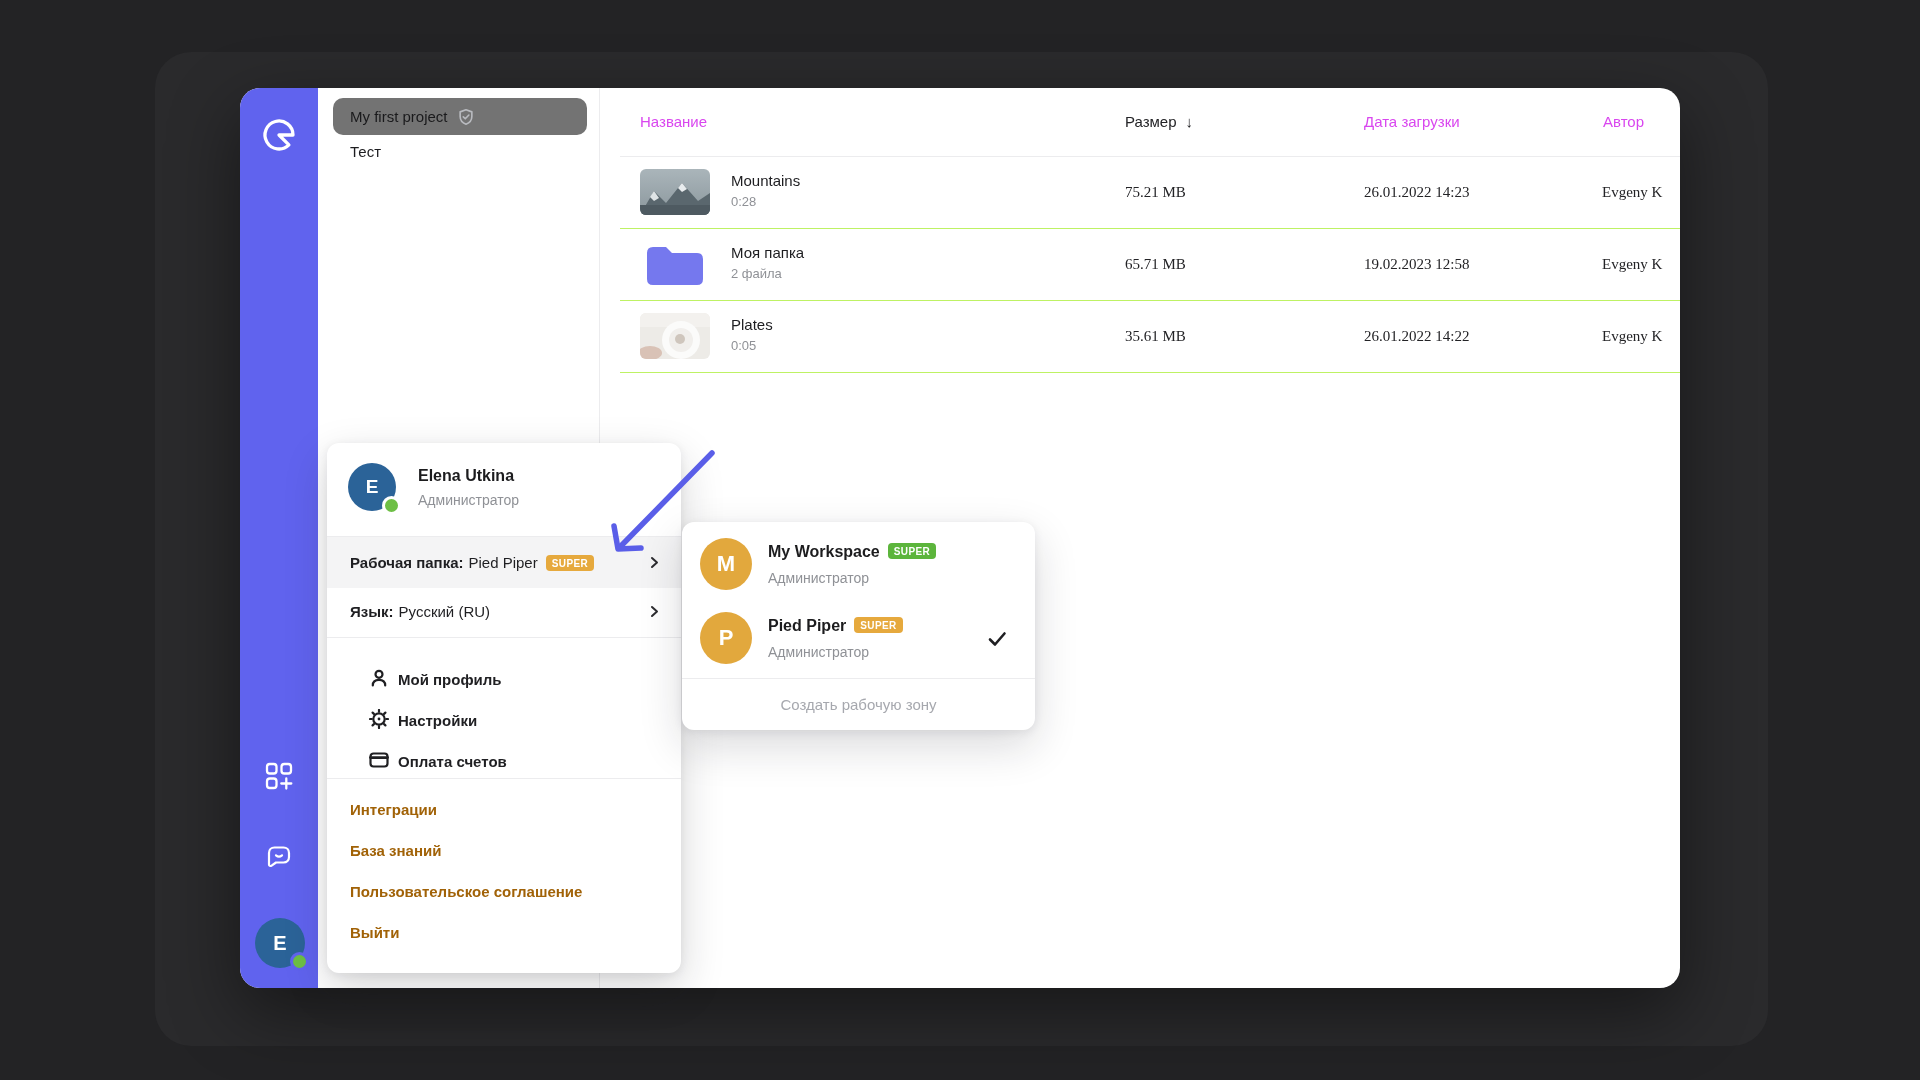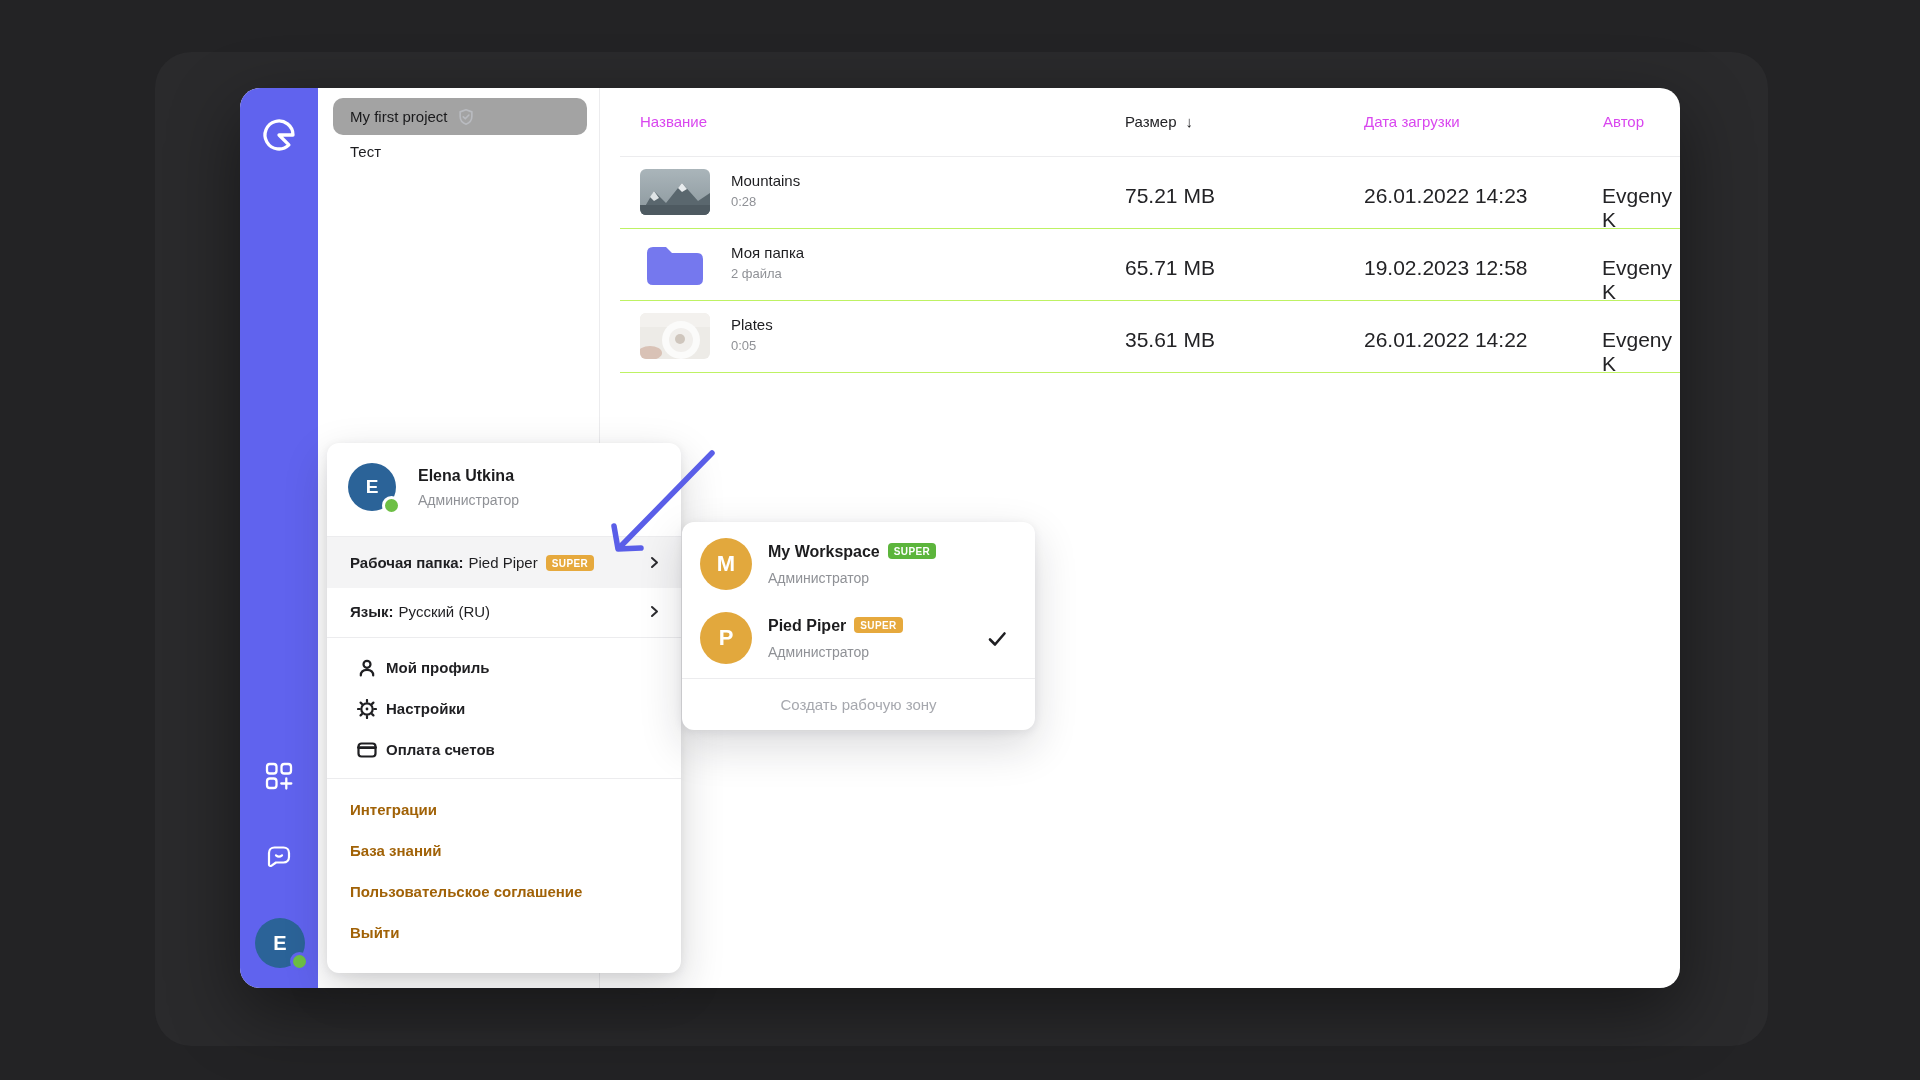--- a/index.html
+++ b/index.html
@@ -17,42 +17,42 @@
   .rail .icon-btn{position:absolute;display:flex;align-items:center;justify-content:center;cursor:pointer;}
   .rail-logo{left:19px;top:27px;width:40px;height:40px;}
   .rail-apps{left:25px;top:674px;width:28px;height:28px;}
   .rail-chat{left:26px;top:756px;width:26px;height:26px;}
   .rail-avatar{left:15px;top:830px;width:50px;height:50px;border-radius:50%;background:#2b6398;
                color:#fff;font-size:20px;font-weight:700;display:flex;align-items:center;justify-content:center;}
   .rail-dot{left:50px;top:864px;width:13px;height:13px;border-radius:50%;background:#6dbf45;border:3px solid #6063ee;}
 
   
   .vdivider{left:599px;top:88px;width:1px;height:900px;background:#ececee;}
-  .proj-active{left:333px;top:98px;width:254px;height:37px;background:#a3a3a3;border-radius:10px;
+  .proj-active{left:333px;top:98px;width:254px;height:37px;background:#737373;border-radius:10px;
                display:flex;align-items:center;padding:0 12px 0 17px;box-sizing:border-box;gap:9px;cursor:pointer;}
   .proj-active .lbl{font-size:15px;color:#1a1a1c;font-weight:500;}
   .proj-item{left:350px;top:143px;font-size:15px;color:#1d1d20;cursor:pointer;}
 
   
   .th{top:113px;font-size:15px;color:#d946ef;}
   .th.col-name{left:640px;}
   .th.col-size{left:1125px;color:#232326;display:flex;gap:9px;align-items:center;}
   .th.col-date{left:1364px;}
   .th.col-author{left:1603px;}
   .thead-line{left:620px;top:156px;width:1060px;height:1px;background:#ececee;}
 
   .row{left:620px;width:1060px;height:71px;border-bottom:1px solid #bef264;cursor:pointer;}
   .row.r0{top:157px;} .row.r1{top:229px;} .row.r2{top:301px;}
   .thumb{position:absolute;left:20px;top:12px;width:70px;height:46px;border-radius:6px;overflow:hidden;}
   .thumb svg{display:block;}
   .thumb.folder{overflow:visible;display:flex;align-items:center;justify-content:center;}
   .cell-name{position:absolute;left:111px;top:15px;}
   .cell-name .nm{font-size:15px;color:#1d1d20;font-weight:500;}
   .cell-name .meta{font-size:13px;color:#8f9196;margin-top:5px;}
-  .cell{position:absolute;top:27px;font-size:21px;color:#232326;}
+  .cell{position:absolute;top:27px;font-size:15px;color:#232326;font-family:Liberation Serif, serif;}
   .cell.size{left:505px;} .cell.date{left:744px;} .cell.author{left:982px;}
 
   
   .menu{left:327px;top:443px;width:354px;height:530px;background:#fff;border-radius:12px;z-index:10;
         box-shadow:0 16px 44px rgba(25,25,35,.18),0 2px 10px rgba(25,25,35,.08);}
   .menu .hdivider{position:absolute;left:0;right:0;height:1px;background:#ececee;}
   .m-avatar{position:absolute;left:21px;top:20px;width:48px;height:48px;border-radius:50%;background:#2b6398;
             color:#fff;font-size:19px;font-weight:700;display:flex;align-items:center;justify-content:center;}
   .m-dot{position:absolute;left:55px;top:53px;width:13px;height:13px;border-radius:50%;background:#6dbf45;border:3px solid #fff;}
   .m-name{position:absolute;left:91px;top:24px;font-size:16px;font-weight:700;color:#1c1c1e;}
@@ -61,21 +61,21 @@
           align-items:center;padding-left:23px;box-sizing:border-box;cursor:pointer;}
   .lang-row{position:absolute;left:0;top:145px;width:100%;height:46px;display:flex;
             align-items:center;padding-left:23px;box-sizing:border-box;cursor:pointer;}
   .row-label{font-size:15px;font-weight:700;color:#1f1f22;}
   .row-value{font-size:15px;color:#1f1f22;margin-left:5px;}
   .chev{position:absolute;right:20px;width:14px;height:15px;}
   .badge{display:inline-block;margin-left:8px;padding:3px 6px 2px;border-radius:4px;color:#fff;
          font-size:10px;font-weight:700;letter-spacing:.4px;vertical-align:2px;}
   .badge.super{background:#e6a93d;}
   .badge.free{background:#5cb53c;}
-  .m-item{position:absolute;left:0;width:100%;height:41px;display:flex;align-items:center;gap:9px;
+  .m-item{position:absolute;left:12px;width:100%;height:41px;display:flex;align-items:flex-end;gap:9px;
           padding-left:30px;box-sizing:border-box;cursor:pointer;}
   .m-item .t{font-size:15px;font-weight:700;color:#1f1f22;}
   .m-link{position:absolute;left:23px;font-size:15px;font-weight:700;color:#a16207;cursor:pointer;}
 
   
   .wsmenu{left:682px;top:522px;width:353px;height:208px;background:#fff;border-radius:12px;z-index:11;
           box-shadow:0 16px 44px rgba(25,25,35,.16),0 2px 10px rgba(25,25,35,.08);}
   .ws-item{position:absolute;left:0;width:100%;height:68px;cursor:pointer;}
   .ws-item.w0{top:12px;} .ws-item.w1{top:86px;}
   .ws-avatar{position:absolute;left:18px;top:4px;width:52px;height:52px;border-radius:50%;background:#e2a83d;

